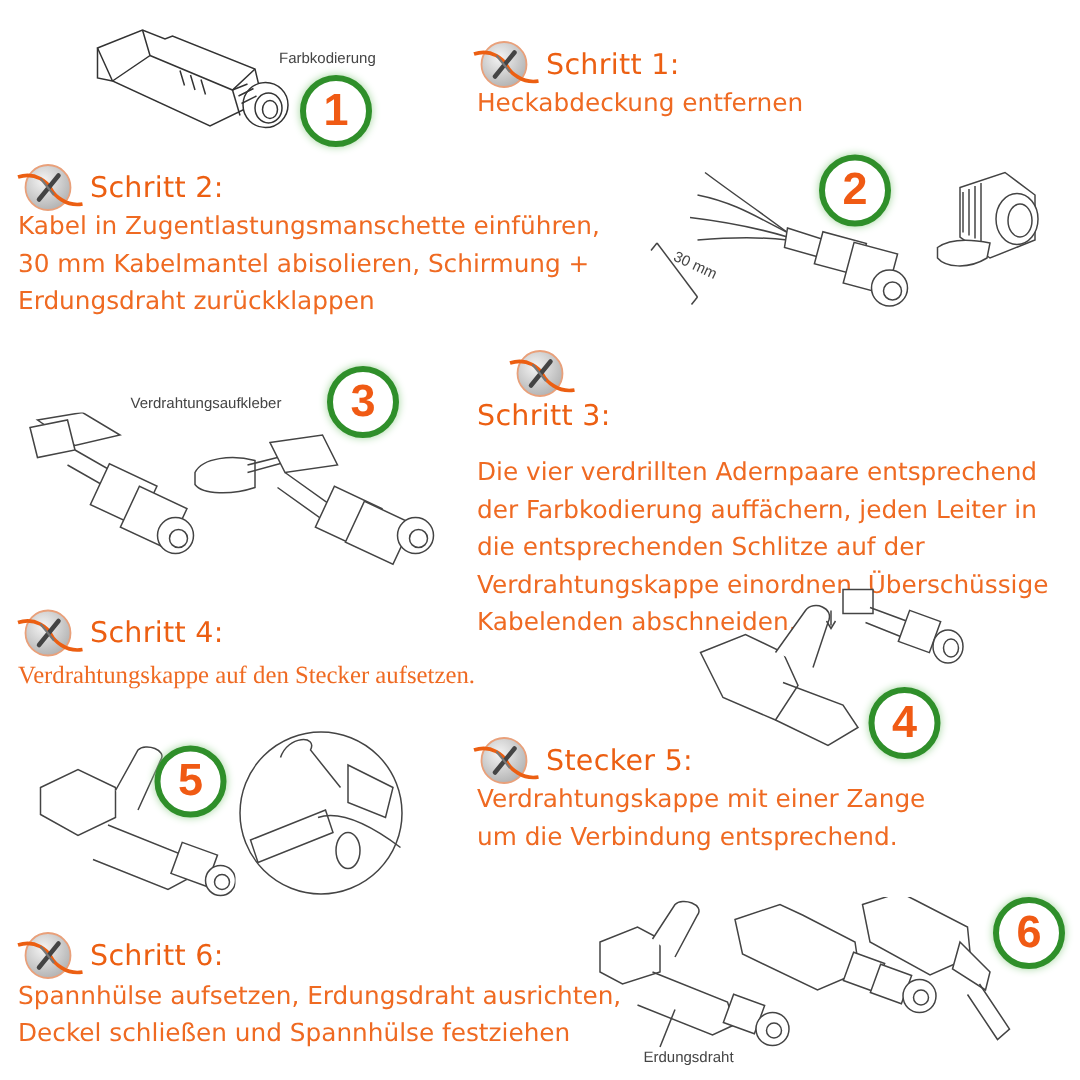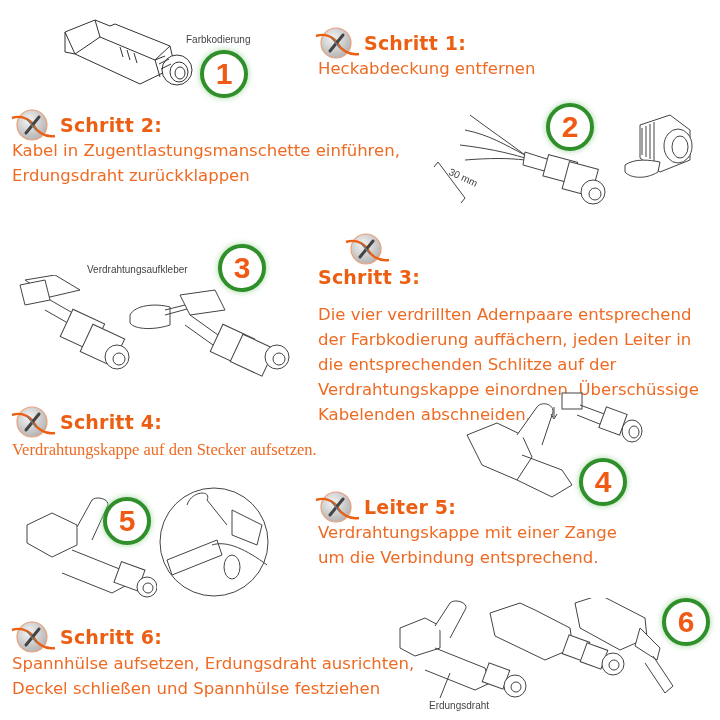--- a/index.html
+++ b/index.html
@@ -1,21 +1,21 @@
 <!DOCTYPE html>
 <html><head>
 <meta charset="utf-8">
 <style>
   html, body { margin:0; padding:0; }
   body { width:720px; height:720px; background:#ffffff; position:relative; overflow:hidden;
          font-family:"DejaVu Sans", "Liberation Sans", sans-serif; color:#ee6a1f; }
   .step-head { position:absolute; display:flex; align-items:center; }
   .logo { width:46px; height:34px; position:relative; }
   .logo svg { width:46px; height:34px; display:block; }
-  .step-title { font-weight:bold; font-size:19px; color:#ec5f12; margin-left:4px; letter-spacing:0.2px; }
+  .step-title { font-weight:normal; font-size:19px; color:#ec5f12; margin-left:4px; letter-spacing:0.2px; }
   .step-body { position:absolute; font-size:16.5px; line-height:25px; color:#ef6a22; white-space:nowrap; }
   .badge { position:absolute; width:40px; height:40px; border-radius:50%; border:4px solid #2f8f2a;
            box-shadow:0 0 6px #9fd49a; background:#fff; display:flex; align-items:center; justify-content:center;
            font-weight:bold; font-size:30px; color:#f05a14; font-family:"Liberation Sans", sans-serif; }
   .label { position:absolute; font-size:10px; color:#444; font-family:"Liberation Sans", sans-serif; }
   .illu { position:absolute; }
   .illu svg { display:block; }
 </style>
 </head>
 <body>
@@ -70,20 +70,21 @@
     <circle cx="22" cy="17" r="15" fill="url(#lg)" stroke="#e9a07a" stroke-width="1.2"></circle>
     <path d="M2 10 C14 6, 22 14, 24 18 S34 30, 45 28" fill="none" stroke="#ec5f12" stroke-width="2.4"></path>
     <path d="M16 25 L29 9" stroke="#444" stroke-width="3" stroke-linecap="round"></path>
     <path d="M17 11 L26 22" stroke="#777" stroke-width="1.4"></path>
   </svg>
 </span>
   <span class="step-title">Schritt 2:</span>
 </div>
 <div class="step-body" style="left:12px;top:138px;">
   <div>Kabel in Zugentlastungsmanschette einführen,</div>
+  <div>30 mm Kabelmantel abisolieren, Schirmung +</div>
   <div>Erdungsdraht zurückklappen</div>
 </div>
 <div class="badge" style="left:546px;top:103px;">2</div>
 <div class="illu" style="left:430px;top:110px;">
   <svg width="180" height="105" viewBox="0 0 180 105" fill="none" stroke="#444" stroke-width="1">
     <path d="M40 5 C60 20, 75 30, 95 45"></path>
       <path d="M35 20 C60 25, 75 35, 95 45"></path>
     <path d="M30 35 C55 38, 75 42, 95 48"></path>
       <path d="M35 50 C60 48, 78 48, 95 50"></path>
     <path d="M95 42 L120 50 L118 62 L93 55 Z" fill="#fff"></path>
@@ -223,21 +224,21 @@
         <stop offset="0" stop-color="#f4f4f4"></stop>
             <stop offset="1" stop-color="#b5b5b5"></stop>
       </radialGradient>
     </defs>
     <circle cx="22" cy="17" r="15" fill="url(#lg)" stroke="#e9a07a" stroke-width="1.2"></circle>
     <path d="M2 10 C14 6, 22 14, 24 18 S34 30, 45 28" fill="none" stroke="#ec5f12" stroke-width="2.4"></path>
     <path d="M16 25 L29 9" stroke="#444" stroke-width="3" stroke-linecap="round"></path>
     <path d="M17 11 L26 22" stroke="#777" stroke-width="1.4"></path>
   </svg>
 </span>
-  <span class="step-title">Leiter 5:</span>
+  <span class="step-title">Stecker 5:</span>
 </div>
 <div class="step-body" style="left:318px;top:520px;">
   <div>Verdrahtungskappe mit einer Zange</div>
   <div>um die Verbindung entsprechend.</div>
 </div>
 
 <div class="step-head" style="left:10px;top:620px;">
   <span class="logo">
   <svg viewBox="0 0 46 34">
     <defs>

